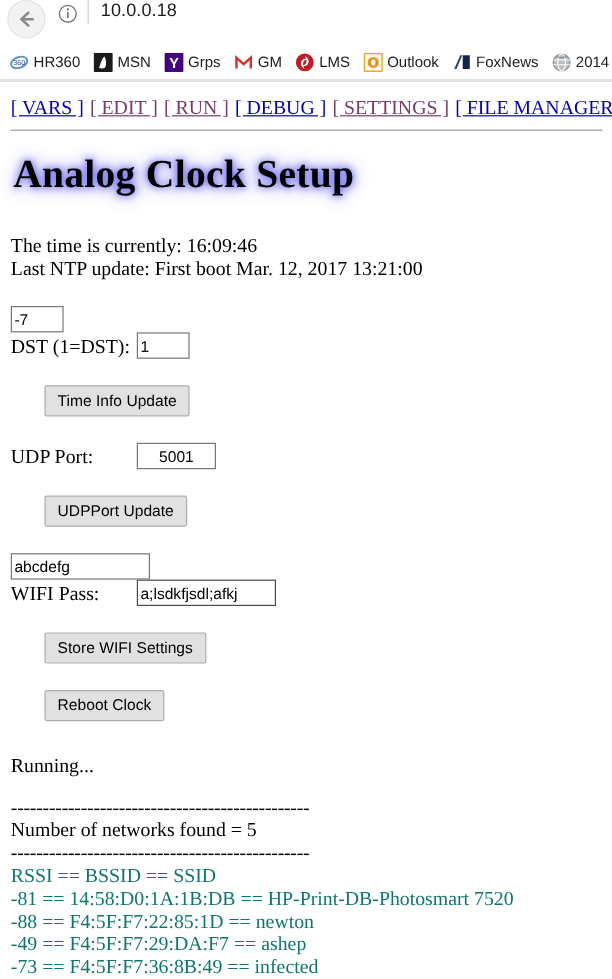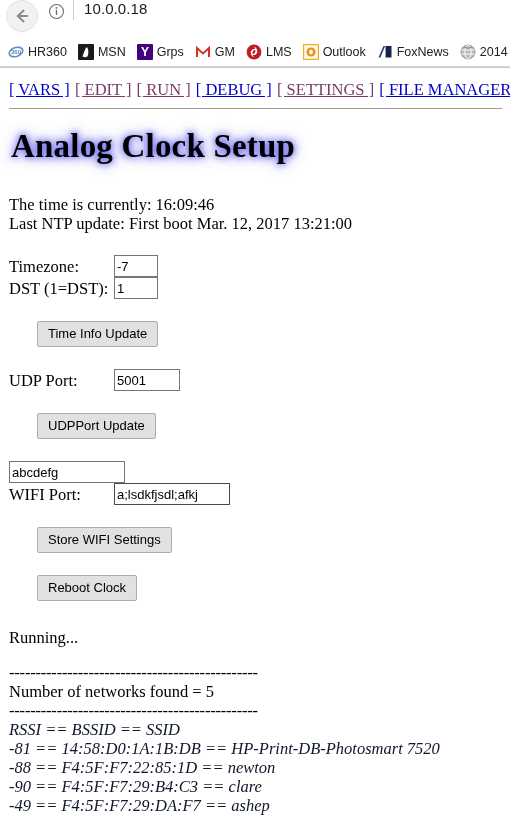--- a/index.html
+++ b/index.html
@@ -163,21 +163,21 @@
     font-size: 13px;
     color: #000000;
     border: 1px solid #767676;
     background: #ffffff;
     padding: 1px 2px;
     box-sizing: border-box;
     height: 22px;
     outline: none;
   }
   .fld-small { width: 44px; }
-  .fld-udp   { width: 66px; }
+  .fld-udp   { width: 66px; text-align: center; }
   .fld-wifi  { width: 116px; }
   input.focused-field {
     border: 1px solid #4a4a4a;
   }
 
   button.form-button {
     font-family: "Liberation Sans", sans-serif;
     font-size: 13px;
     color: #000000;
     background: #e1e1e1;
@@ -195,24 +195,23 @@
   .mono-dashes {
     font-family: "Liberation Serif", serif;
     font-size: 16.5px;
     color: #000000;
     line-height: 19px;
     letter-spacing: -0.2px;
   }
   .net-line {
     font-family: "Liberation Serif", serif;
     font-size: 16.5px;
-    color: #0f172a;
+    color: #0f766e;
     line-height: 19px;
     white-space: nowrap;
-    font-style: italic;
   }
 </style>
 </head>
 <body>
 
 <div id="browser-chrome">
 
   <div id="url-bar-row">
     <div id="back-button">
       <svg width="18" height="18" viewBox="0 0 18 18" aria-hidden="true">
@@ -322,21 +321,20 @@
   <div id="page-title">Analog Clock Setup</div>
 
   <div id="time-block">
     <div class="para">The time is currently: 16:09:46</div>
     <div class="para">Last NTP update: First boot Mar. 12, 2017 13:21:00</div>
   </div>
 
   <div class="sp-22"></div>
 
   <div class="form-row">
-    <span class="form-label lbl-time">Timezone:</span>
     <input class="text-field fld-small" type="text" value="-7" style="">
   </div>
 
   <div class="form-row">
     <span class="form-label lbl-time">DST (1=DST):</span>
     <input class="text-field fld-small" type="text" value="1" style="">
   </div>
 
   <div class="sp-22"></div>
 
@@ -353,21 +351,21 @@
 
   <button class="form-button">UDPPort Update</button>
 
   <div class="sp-22"></div>
 
   <div class="form-row">
     <input class="text-field fld-wifi" type="text" value="abcdefg" style="">
   </div>
 
   <div class="form-row">
-    <span class="form-label lbl-wifi">WIFI Port:</span>
+    <span class="form-label lbl-wifi">WIFI Pass:</span>
     <input class="text-field fld-wifi focused-field" type="text" autofocus="" value="a;lsdkfjsdl;afkj" style="">
   </div>
 
   <div class="sp-22"></div>
 
   <button class="form-button">Store WIFI Settings</button>
 
   <div class="sp-22"></div>
 
   <button class="form-button">Reboot Clock</button>
@@ -378,17 +376,16 @@
 
   <div class="sp-16"></div>
 
   <div class="mono-dashes">-----------------------------------------------</div>
   <div class="para">Number of networks found = 5</div>
   <div class="mono-dashes">-----------------------------------------------</div>
 
   <div class="net-line">RSSI == BSSID == SSID</div>
   <div class="net-line">-81 == 14:58:D0:1A:1B:DB == HP-Print-DB-Photosmart 7520</div>
   <div class="net-line">-88 == F4:5F:F7:22:85:1D == newton</div>
-  <div class="net-line">-90 == F4:5F:F7:29:B4:C3 == clare</div>
   <div class="net-line">-49 == F4:5F:F7:29:DA:F7 == ashep</div>
   <div class="net-line">-73 == F4:5F:F7:36:8B:49 == infected</div>
 
 </div>
 
 </body></html>

